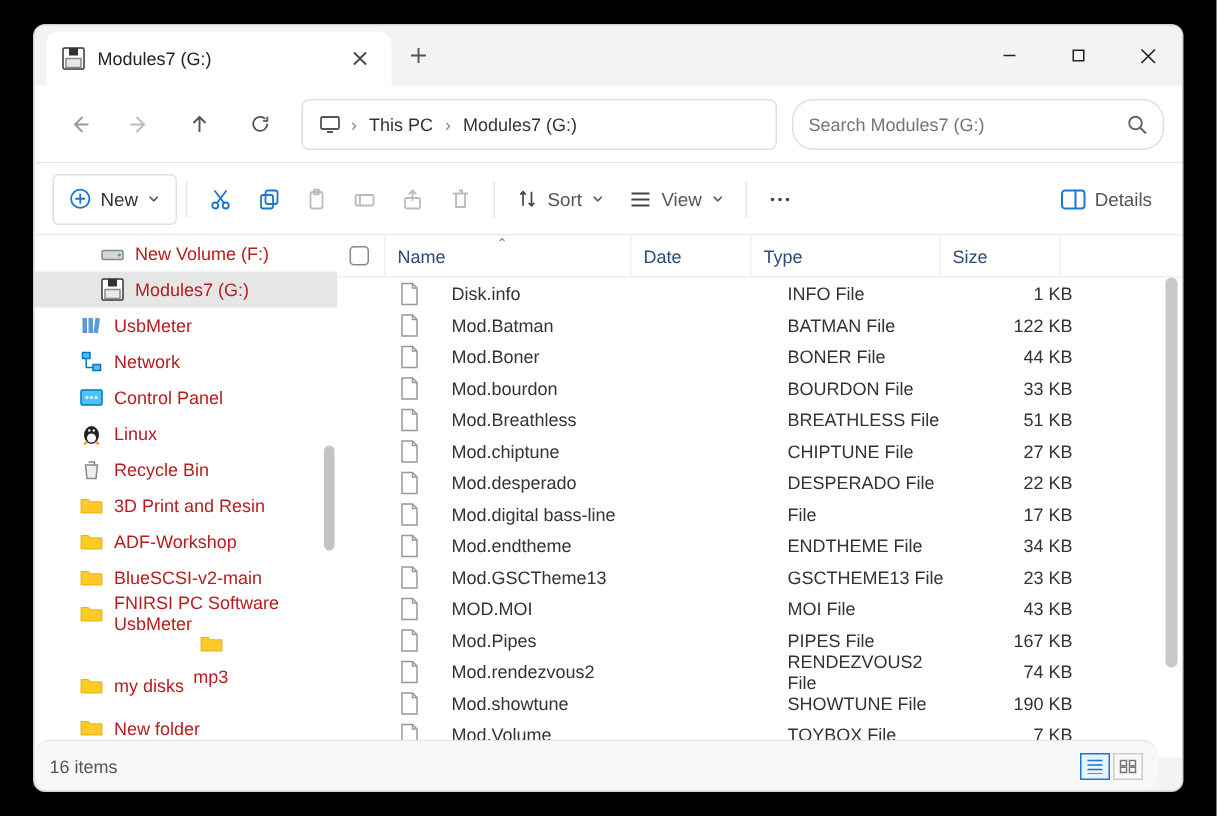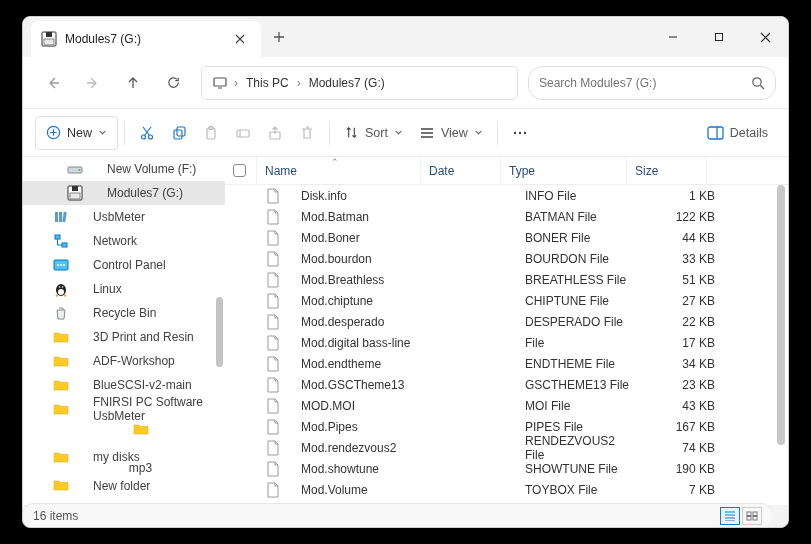--- a/index.html
+++ b/index.html
@@ -23,21 +23,21 @@
 .search input{border:none;outline:none;flex:1;font-size:12px;color:#777;background:transparent;}
 .toolbar{height:48px;background:#fff;display:flex;align-items:center;padding:0 12px;border-bottom:1px solid #eaeaea;}
 .tbtn{height:34px;display:flex;align-items:center;justify-content:center;padding:0 8px;border-radius:4px;color:#555;gap:6px;}
 .tbtn.disabled{color:#bbb;}
 .newbtn{border:1px solid #e0e0e0;padding:0 10px;color:#333;}
 .tsep{width:1px;height:24px;background:#e5e5e5;margin:0 6px;}
 .tlabel{font-size:12.5px;}
 .spacer{flex:1;}
 .content{position:absolute;top:140px;left:0;right:0;bottom:22px;display:flex;background:#fff;}
 .sidebar{width:202px;overflow:hidden;position:relative;}
-.side-item{display:flex;align-items:center;height:24px;padding-left:44px;gap:24px;color:#404040;}
+.side-item{display:flex;align-items:center;height:24px;padding-left:44px;gap:7px;color:#b91c1c;}
 .side-item.sel{background:#e6e6e6;}
 .side-icon{width:16px;height:16px;display:flex;align-items:center;justify-content:center;}
 .side-scroll{position:absolute;right:0;top:0;bottom:0;width:11px;}
 .side-thumb{position:absolute;right:2px;top:140px;width:7px;height:70px;background:#c4c4c4;border-radius:4px;}
 .main{flex:1;position:relative;overflow:hidden;}
 .headerrow{height:28px;display:flex;align-items:center;border-bottom:1px solid #eee;color:#2b4b7a;}
 .col{padding:0 8px;}
 .col.chk{width:32px;display:flex;}
 .col.name{width:164px;}
 .col.date{width:80px;}
@@ -49,21 +49,21 @@
 .row{height:21px;display:flex;align-items:center;color:#333;}
 .row .col.chk{justify-content:center;}
 .row .col.name{display:flex;align-items:center;gap:20px;width:244px;}
 .row .col.date{width:0px;}
 .row .col.type{width:126px;color:#333;}
 .row .col.size{width:80px;text-align:right;justify-content:flex-end;display:flex;}
 .file-icon{width:16px;height:16px;display:inline-flex;}
 .main-scroll{position:absolute;right:0;top:0;bottom:0;width:14px;}
 .main-thumb{position:absolute;right:3px;top:28px;width:8px;height:260px;background:#c8c8c8;border-radius:4px;}
 .chkbx{width:13px;height:13px;border:1px solid #888;border-radius:3px;background:#fff;}
-.status{position:absolute;left:0;right:16px;bottom:0;height:24px;background:#f8f8f8;border-top:1px solid #e5e5e5;display:flex;align-items:center;padding:0 10px;color:#555;font-size:11.5px;border-radius:11px;}
+.status{position:absolute;left:0;right:16px;bottom:0;height:34px;background:#f8f8f8;border-top:1px solid #e5e5e5;display:flex;align-items:center;padding:0 10px;color:#555;font-size:11.5px;border-radius:11px;}
 .view-toggles{margin-left:auto;display:flex;gap:2px;}
 .vt{width:20px;height:18px;border:1px solid #ccc;display:flex;align-items:center;justify-content:center;}
 .vt.active{border-color:#1976d2;background:#eaf2fc;}
 svg{display:block;}
 </style>
 </head>
 <body>
 
 <div class="window">
 

